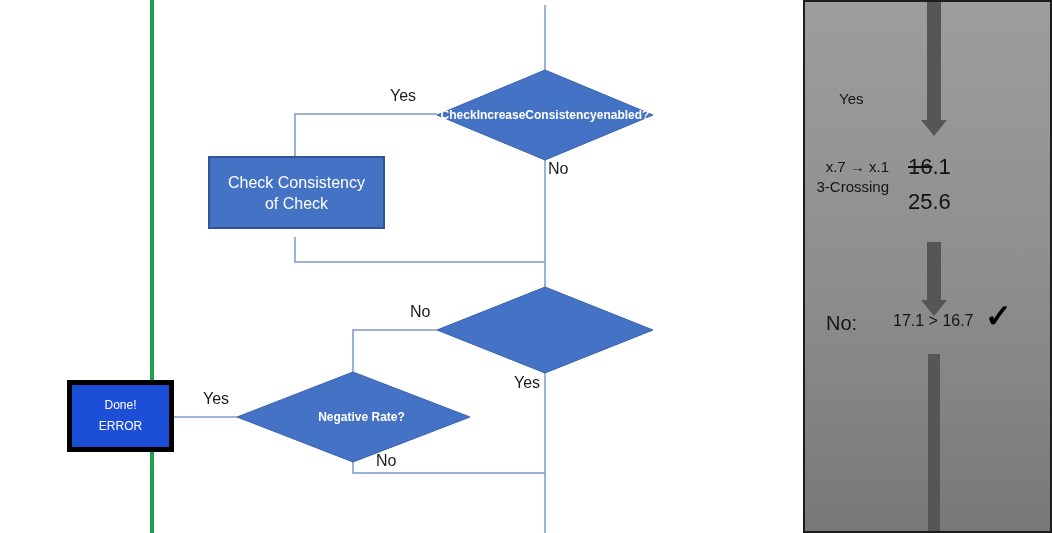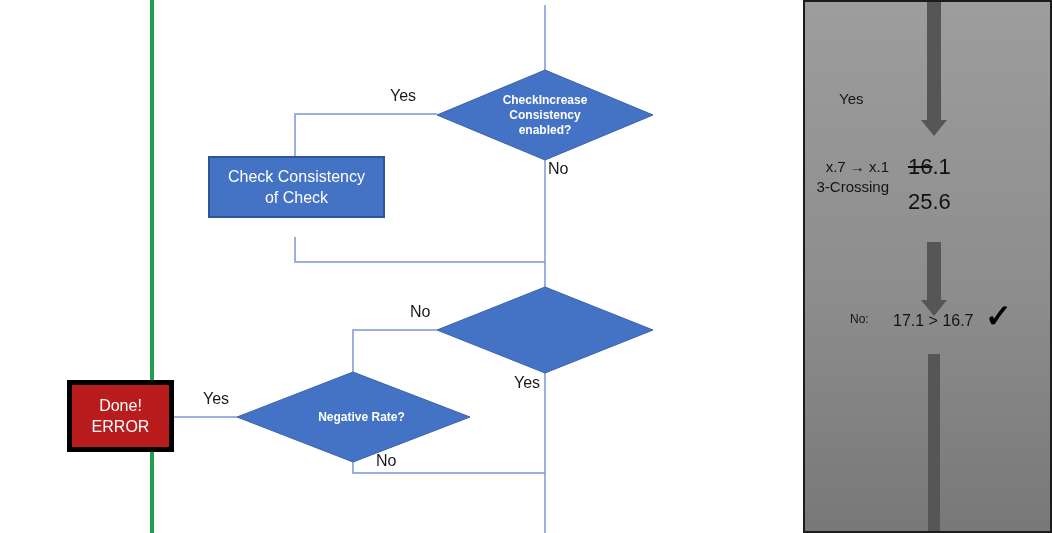--- a/index.html
+++ b/index.html
@@ -25,48 +25,48 @@
   .connector-svg {
     position: absolute;
     left: 0; top: 0;
     width: 1052px; height: 533px;
   }
 
   
   .node-text {
     position: absolute;
     display: flex;
-    flex-direction: column;
+    flex-direction: row;
     align-items: center;
     justify-content: center;
     text-align: center;
     color: #ffffff;
   }
   .diamond-text { font-size: 12px; font-weight: 600; line-height: 15px; }
 
   .rect-node {
     position: absolute;
     left: 208px; top: 156px;
-    width: 177px; height: 62px;
+    width: 177px; height: 73px;
     background: #4472c4;
     border: 2px solid #2f5597;
     display: flex; flex-direction: column;
     align-items: center; justify-content: center;
     color: #fff; font-size: 16px; line-height: 21px;
   }
 
   .done-node {
     position: absolute;
     left: 67px; top: 380px;
     width: 107px; height: 72px;
-    background: #b91c1c;
+    background: #1d4ed8;
     border: 5px solid #000000;
     display: flex; flex-direction: column;
     align-items: center; justify-content: center;
-    color: #fff; font-size: 16px; line-height: 21px;
+    color: #fff; font-size: 12px; line-height: 21px;
   }
 
   .flow-label {
     position: absolute;
     font-size: 16px;
     color: #1a1a1a;
     white-space: nowrap;
   }
 
   
@@ -94,21 +94,21 @@
     left: 0; top: 155px; width: 84px;
     text-align: right;
     font-size: 15px; line-height: 20px;
   }
   .panel-numbers {
     left: 103px; top: 147px;
     font-size: 22px; line-height: 35px;
     color: #111111;
   }
   .struck { text-decoration: line-through; text-decoration-thickness: 2px; }
-  .panel-result-label { left: 45px; top: 310px; font-size: 12px; }
+  .panel-result-label { left: 21px; top: 310px; font-size: 20px; }
   .panel-result-comparison { left: 88px; top: 310px; font-size: 16px; }
   .panel-checkmark { left: 180px; top: 295px; font-size: 32px; font-weight: 700; color: #000; }
 </style>
 </head>
 <body>
 
 <div class="canvas">
 
   <div class="green-line"></div>
 

